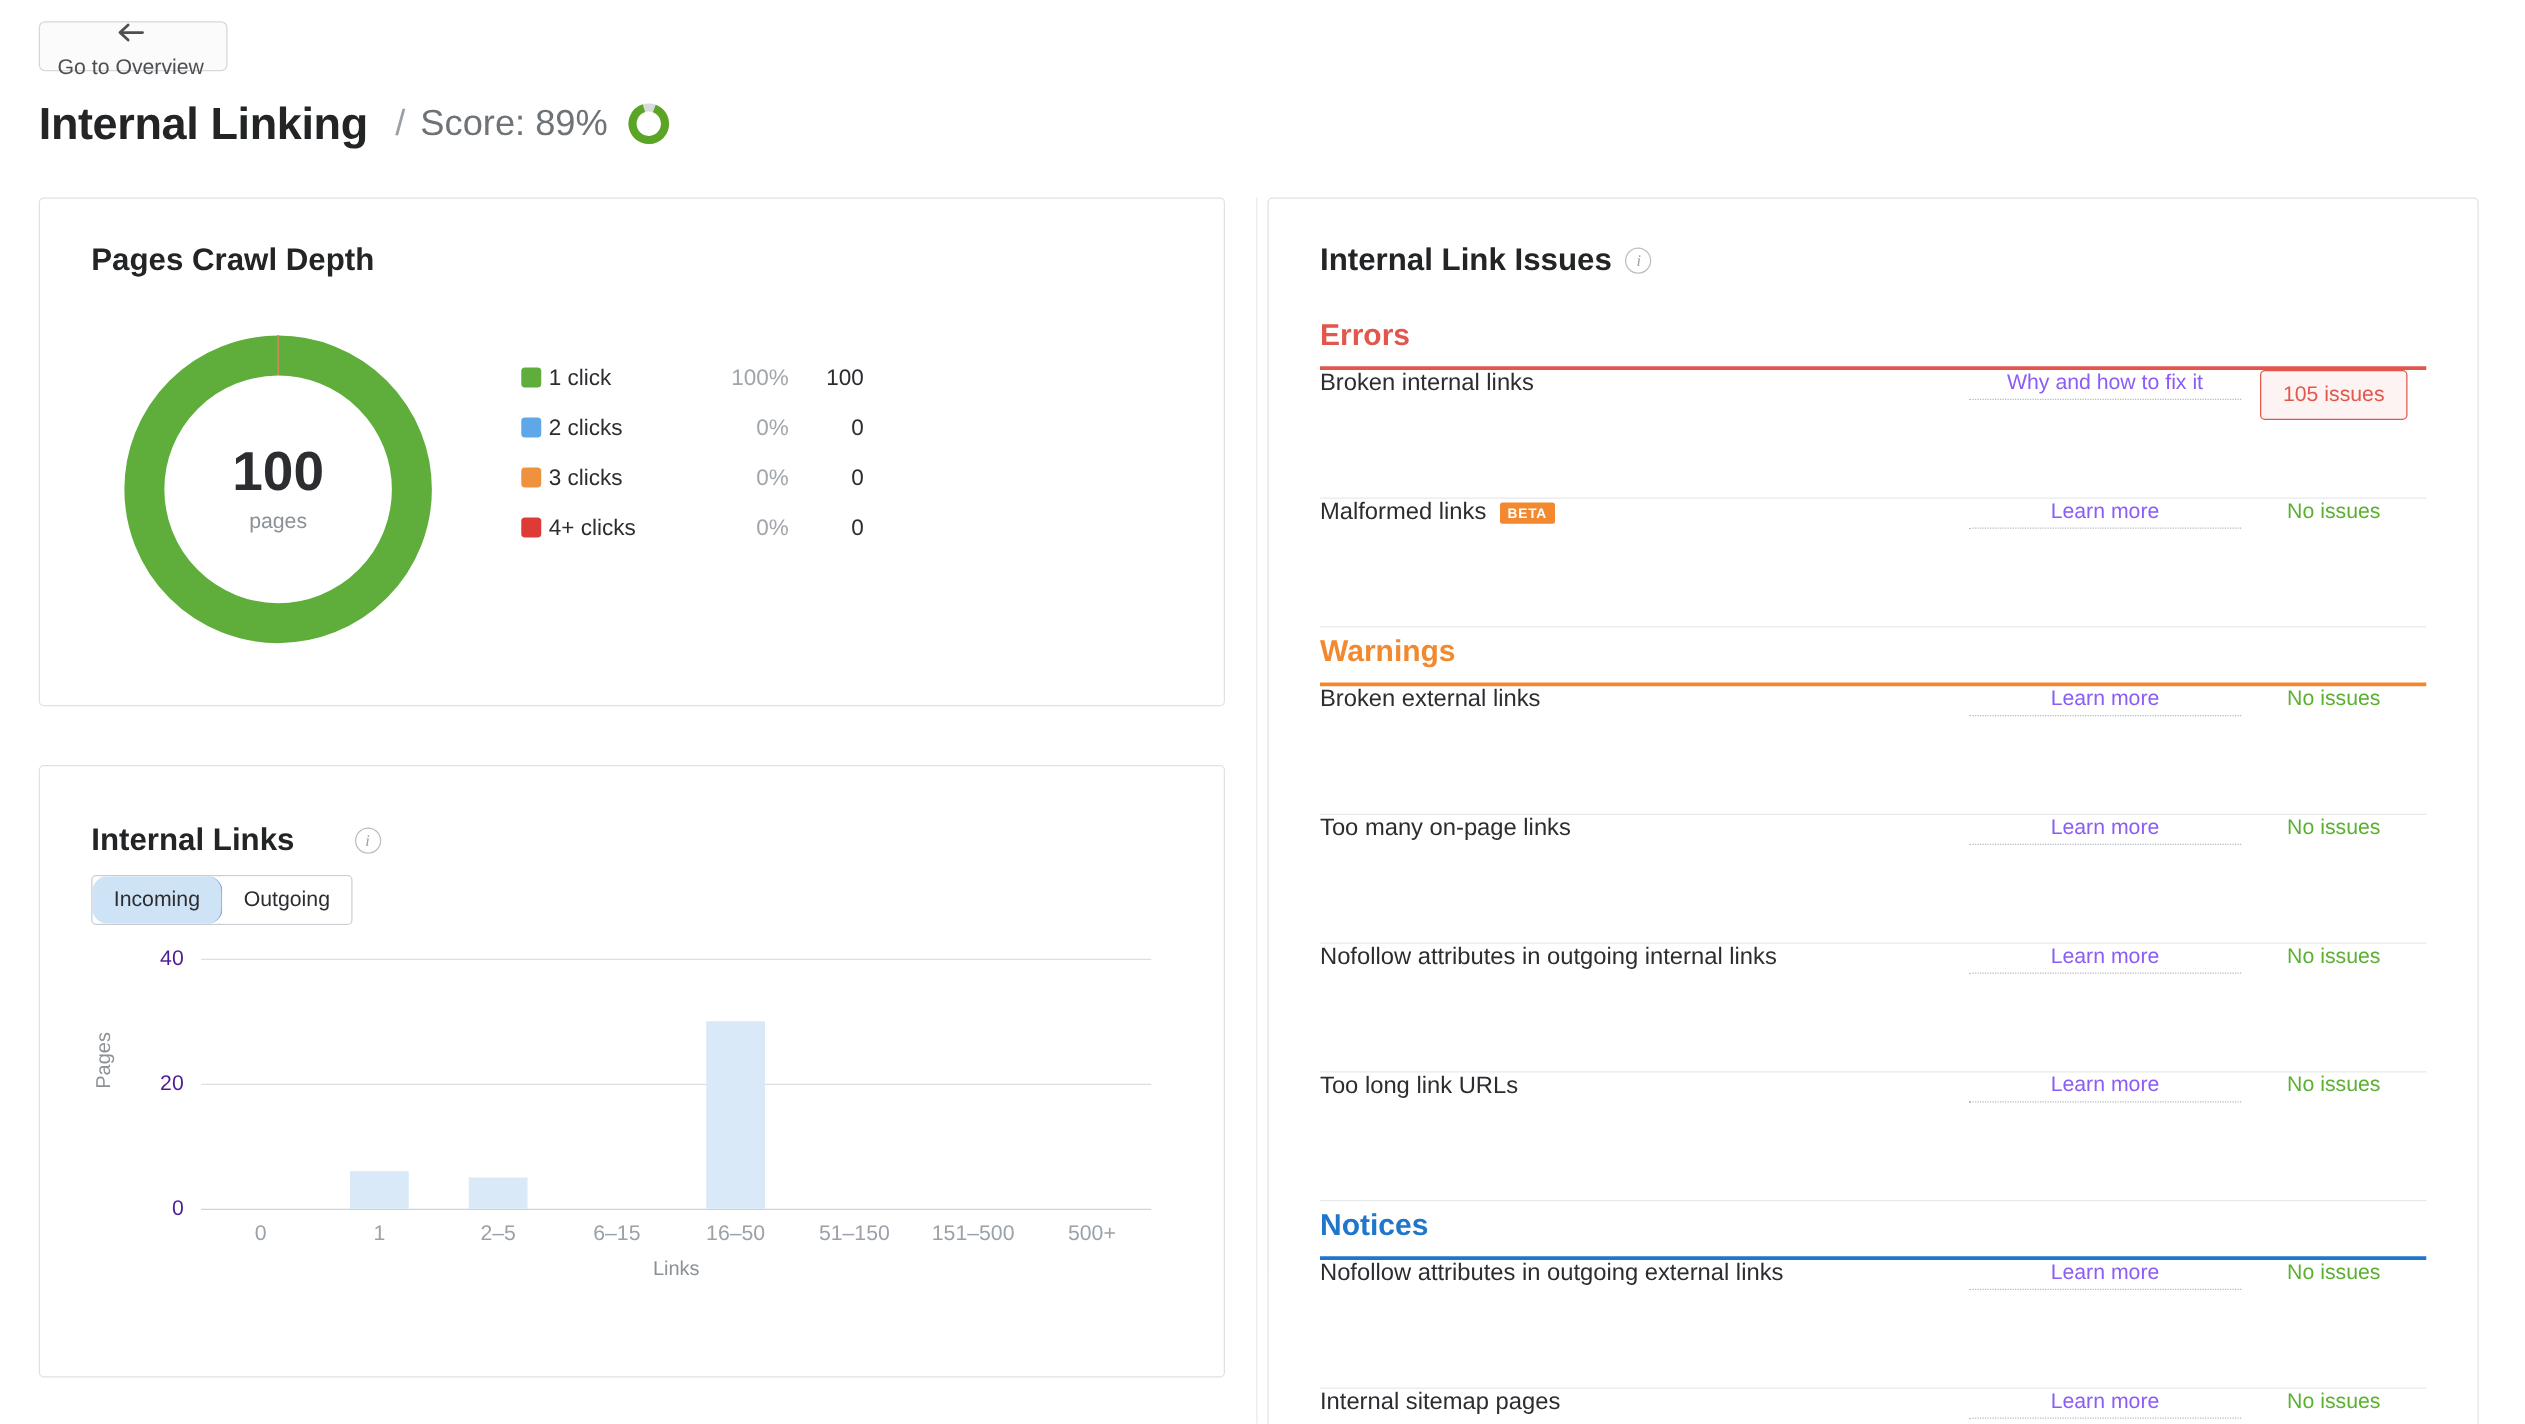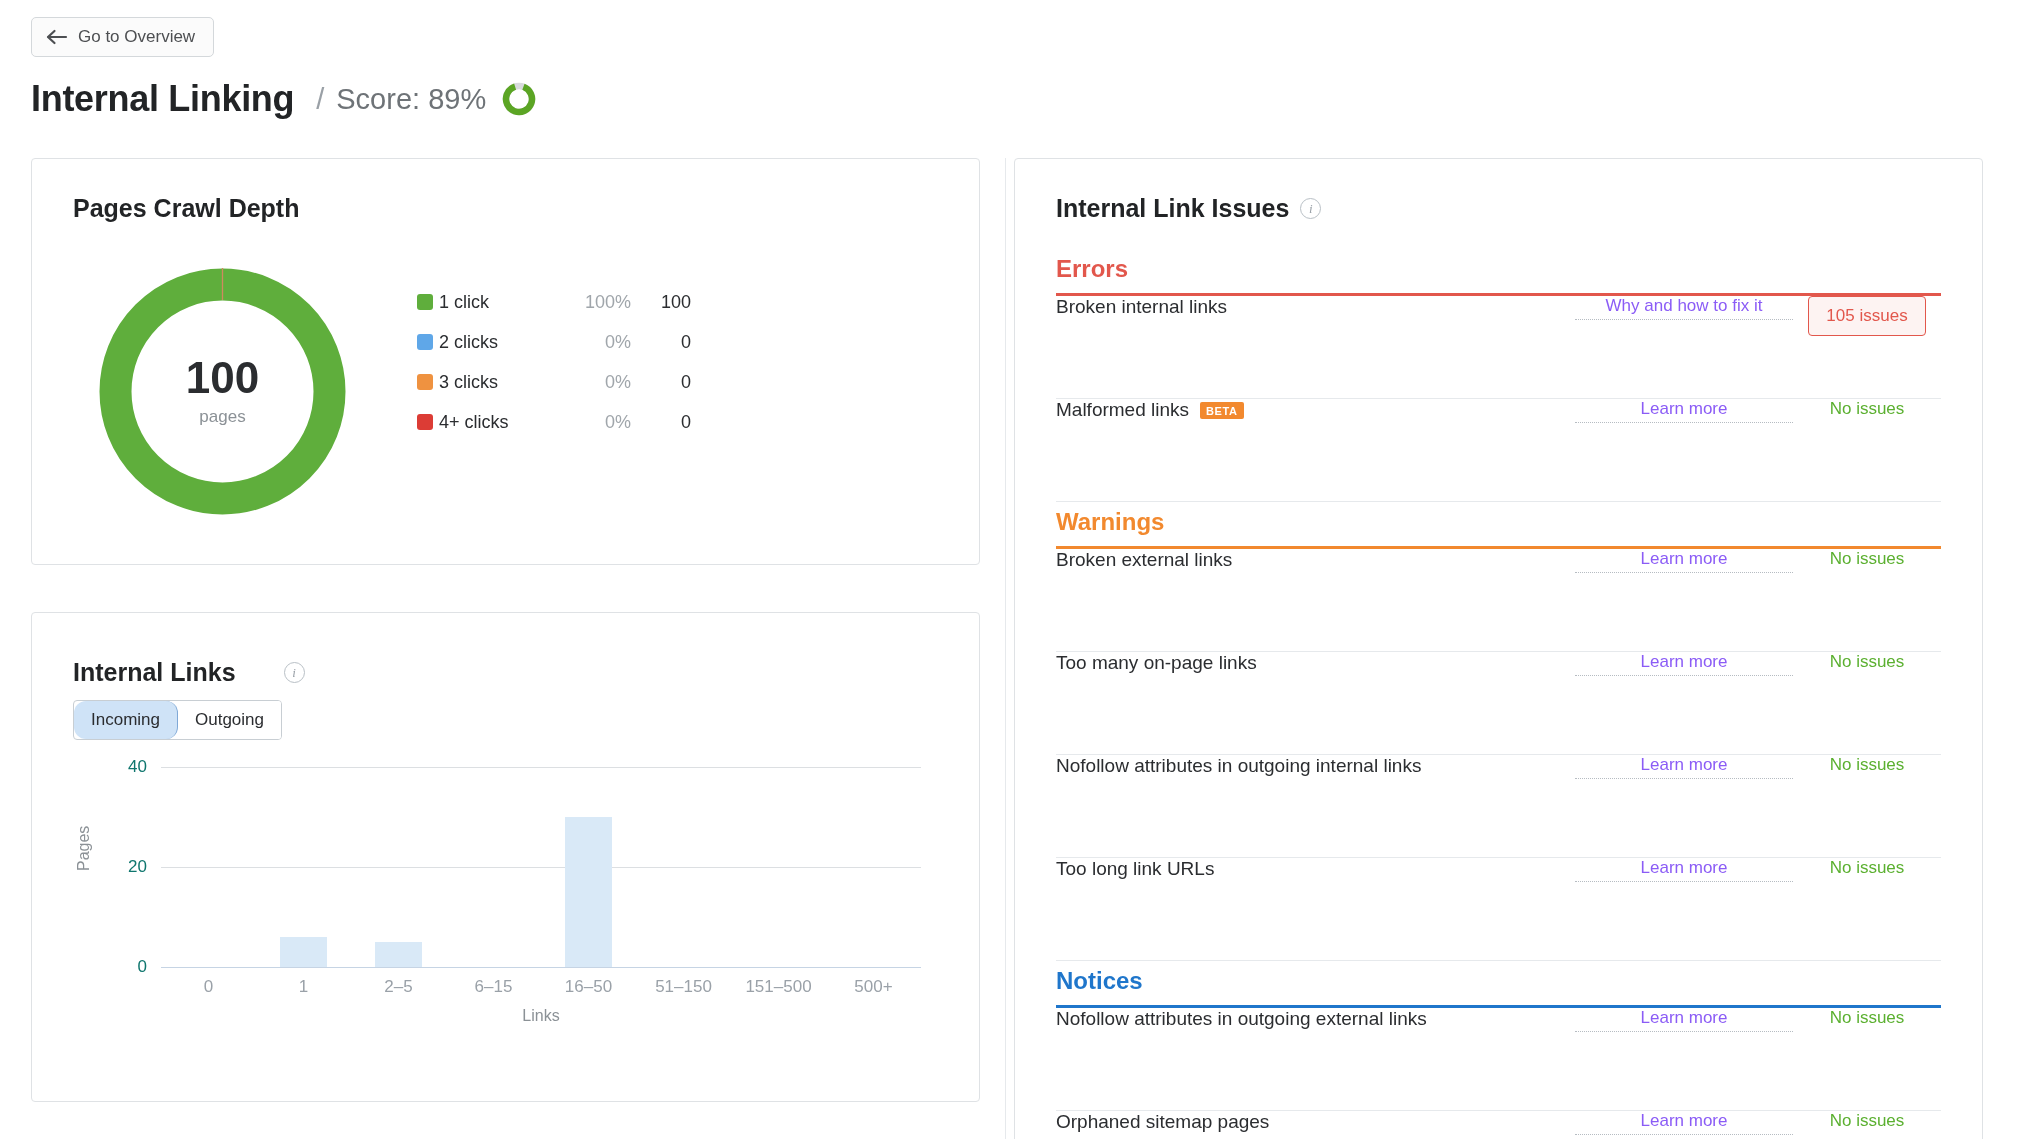--- a/index.html
+++ b/index.html
@@ -11,21 +11,21 @@
   }
   body { width: 2020px; height: 1139px; overflow: hidden; position: relative; }
 
   
   .overview-btn {
     position: absolute; left: 31px; top: 17px;
     height: 40px; padding: 0 18px 0 14px;
     display: flex; align-items: center; gap: 10px;
     background: #fbfbfb;
     border: 1px solid #d4d8db; border-radius: 5px;
-    font-size: 17px; color: #4d4f52; cursor: pointer;
+    font-size: 17px; color: #4d4f52; cursor: pointer; flex-direction: column;
   }
   .overview-btn .arrow { display: inline-flex; align-items: center; }
 
   .page-head {
     position: absolute; left: 31px; top: 78px;
     display: flex; align-items: center; gap: 0px;
   }
   .page-title { font-size: 36px; font-weight: bold; color: #222426; letter-spacing: -0.3px; }
   .slash { font-size: 29px; color: #9aa0a6; margin: 0 12px 0 22px; font-weight: 300; }
   .score-label { font-size: 29px; color: #6e7377; }
@@ -88,21 +88,21 @@
   .y-axis-title {
     position: absolute; left: 2px; top: 118px;
     transform: rotate(-90deg); transform-origin: left top;
     font-size: 16px; color: #8b9196; white-space: nowrap;
   }
   .plot { position: absolute; left: 88px; top: 14px; right: 22px; height: 200px; }
   .gridline { position: absolute; left: 0; right: 0; height: 1px; background: #dcdfe2; }
   .gridline.base { background: #c6d4e4; }
   .ytick {
     position: absolute; right: calc(100% + 14px);
-    font-size: 17px; color: #0f766e; transform: translateY(-50%);
+    font-size: 17px; color: #4c1d95; transform: translateY(-50%);
   }
   .bars { position: absolute; left: 0; right: 0; bottom: 0; top: 0; display: flex; }
   .bar-slot { flex: 1; display: flex; align-items: flex-end; justify-content: center; height: 100%; }
   .bar { width: 47px; background: #d9e9f7; }
   .x-labels {
     position: absolute; left: 88px; right: 22px; top: 224px;
     display: flex;
   }
   .x-label { flex: 1; text-align: center; font-size: 17px; color: #9aa1a8; }
   .x-axis-title {
@@ -335,20 +335,20 @@
     <div class="group-head" style="color:#1f76cb">Notices</div>
     <div class="group-rule" style="background:#1f76cb"></div>
 
     <div class="issue-row">
       <span class="issue-name">Nofollow attributes in outgoing external links</span>
       <span class="issue-spacer"></span>
       <span class="issue-link">Learn more</span>
       <span class="issue-status">No issues</span>
     </div>
     <div class="issue-row">
-      <span class="issue-name">Orphaned sitemap pages</span>
+      <span class="issue-name">Internal sitemap pages</span>
       <span class="issue-spacer"></span>
       <span class="issue-link">Learn more</span>
       <span class="issue-status">No issues</span>
     </div>
 
   </div>
 </div>
 
 </body></html>

